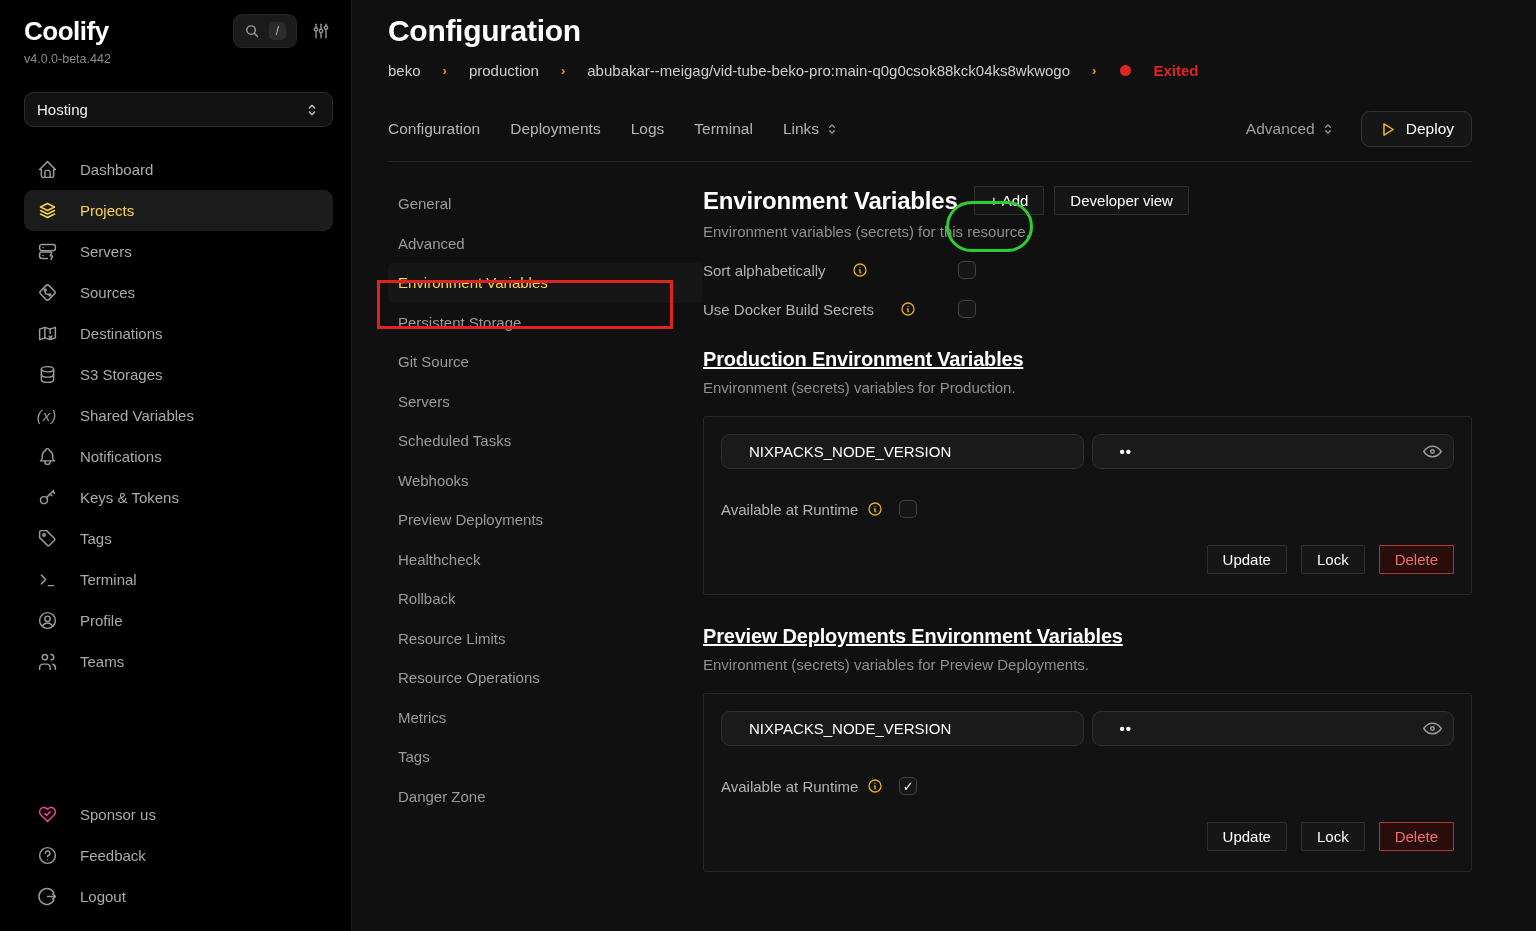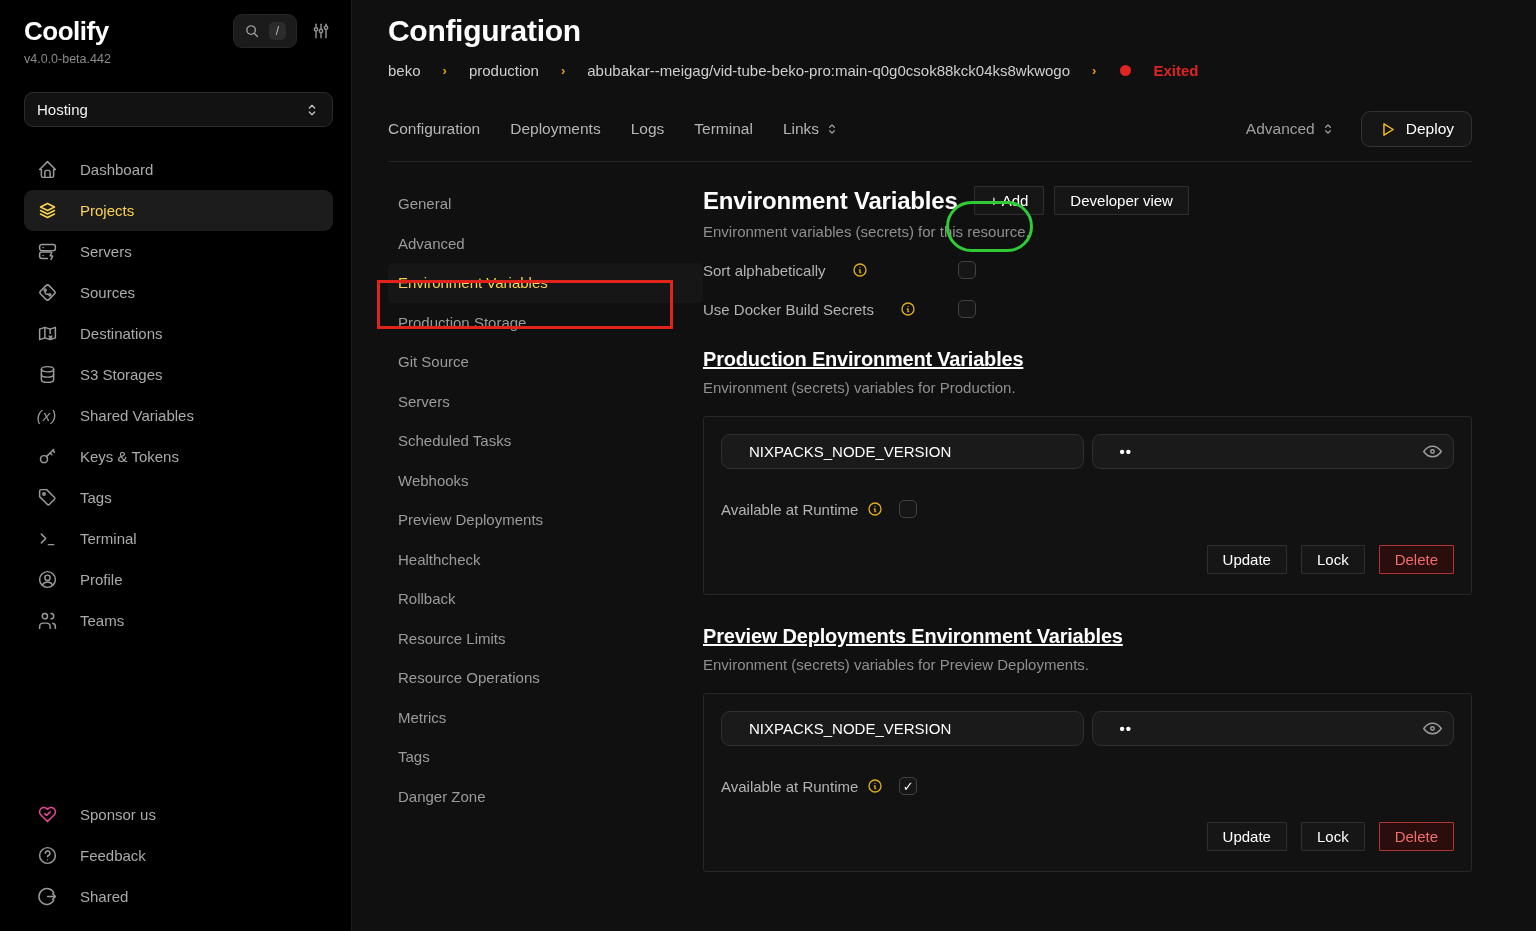--- a/index.html
+++ b/index.html
@@ -233,20 +233,29 @@
     </a>
     <a class="sb-item">
       <span class="sb-icon">
           <span class="icon-text">(x)</span>
         </span>
       <span class="sb-label">Shared Variables</span>
     </a>
     <a class="sb-item">
       <span class="sb-icon">
           <svg width="21" height="21" viewBox="0 0 24 24" fill="none" stroke="currentColor" stroke-width="1.7" stroke-linecap="round" stroke-linejoin="round">
+            <path d="M10 5a2 2 0 1 1 4 0 7 7 0 0 1 4 6v3a4 4 0 0 0 2 3H4a4 4 0 0 0 2-3v-3a7 7 0 0 1 4-6"></path>
+            <path d="M9 17v1a3 3 0 0 0 6 0v-1"></path>
+          </svg>
+        </span>
+      <span class="sb-label">Notifications</span>
+    </a>
+    <a class="sb-item">
+      <span class="sb-icon">
+          <svg width="21" height="21" viewBox="0 0 24 24" fill="none" stroke="currentColor" stroke-width="1.7" stroke-linecap="round" stroke-linejoin="round">
             <circle cx="8" cy="15" r="4"></circle>
             <path d="m10.85 12.15 8.15-8.15"></path>
             <path d="m18 5 2 2"></path>
             <path d="m15 8 2 2"></path>
           </svg>
         </span>
       <span class="sb-label">Keys &amp; Tokens</span>
     </a>
     <a class="sb-item">
       <span class="sb-icon">
@@ -310,21 +319,21 @@
       <span class="sb-label">Feedback</span>
     </a>
     <a class="sb-item">
       <span class="sb-icon">
           <svg width="21" height="21" viewBox="0 0 24 24" fill="none" stroke="currentColor" stroke-width="1.7" stroke-linecap="round" stroke-linejoin="round">
             <path d="M19.3 8a9 9 0 1 0 0 8"></path>
             <path d="M12 12h9"></path>
             <path d="m18 9 3 3-3 3"></path>
           </svg>
         </span>
-      <span class="sb-label">Shared</span>
+      <span class="sb-label">Logout</span>
     </a>
   </div>
 </aside>
 
 <main class="main">
   <h1 class="page-title">Configuration</h1>
 
   <div class="breadcrumb">
     <span class="bc-item">beko</span>
     <span class="bc-sep">›</span>
@@ -372,21 +381,21 @@
       </button>
     </div>
   </div>
 
   <div class="content-row">
 
     <nav class="subnav">
       <span class="subnav-item">General</span>
       <span class="subnav-item">Advanced</span>
       <span class="subnav-item active">Environment Variables</span>
-      <span class="subnav-item">Production Storage</span>
+      <span class="subnav-item">Persistent Storage</span>
       <span class="subnav-item">Git Source</span>
       <span class="subnav-item">Servers</span>
       <span class="subnav-item">Scheduled Tasks</span>
       <span class="subnav-item">Webhooks</span>
       <span class="subnav-item">Preview Deployments</span>
       <span class="subnav-item">Healthcheck</span>
       <span class="subnav-item">Rollback</span>
       <span class="subnav-item">Resource Limits</span>
       <span class="subnav-item">Resource Operations</span>
       <span class="subnav-item">Metrics</span>

